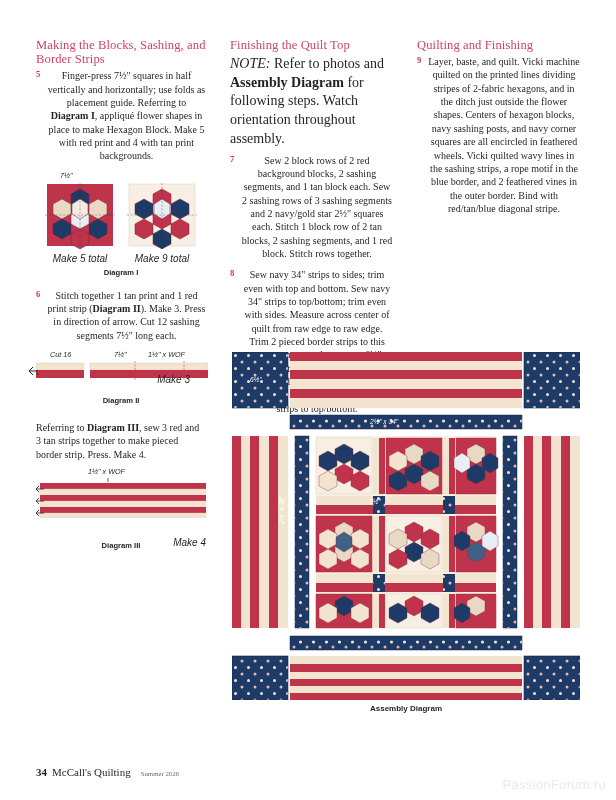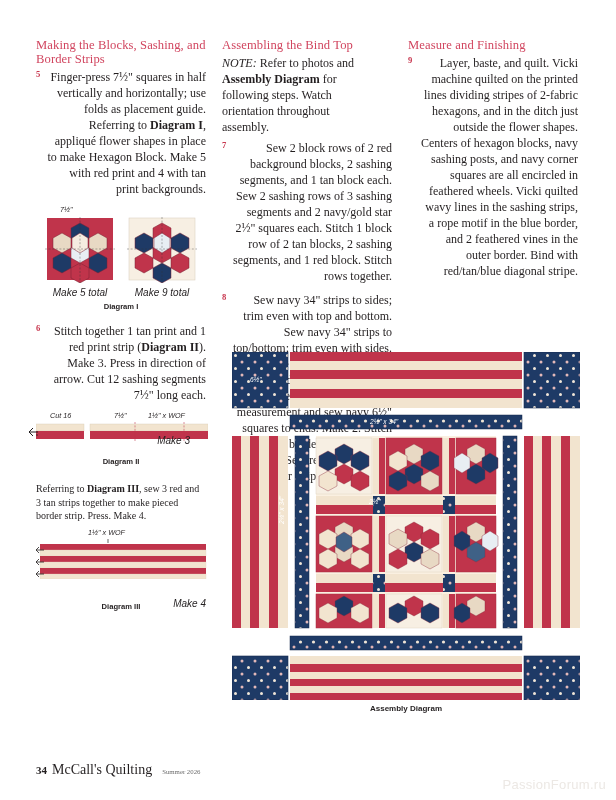--- a/index.html
+++ b/index.html
@@ -9,42 +9,42 @@
     background:#ffffff;
     font-family:"Liberation Serif", serif;
     color:#231f20;
     position:relative;
     overflow:hidden;
   }
 
   .page { position:absolute; inset:0; }
 
   
-  .cols { position:absolute; left:36px; top:38px; width:544px; display:flex; gap:16px; }
+  .cols { position:absolute; left:36px; top:38px; width:544px; display:flex; gap:24px; }
   .col { width:170px; }
   .col-2 { width:170px; }
   .col-3 { width:170px; }
 
   h2.sec {
     font-family:"Liberation Serif", serif;
     font-size:12.6px; line-height:1.12;
     color:#d1455f; font-weight:400;
     margin:0 0 3px 0; letter-spacing:.1px;
   }
 
   .step { display:flex; gap:4px; margin:0 0 8px 0; }
   .step-num {
     color:#c8374f; font-weight:700; font-size:8.6px;
     line-height:1.33; flex:0 0 auto; min-width:7px;
   }
   .step-body {
-    font-size:12px; line-height:1.335; text-align:right;
+    font-size:10px; line-height:1.335; text-align:center;
     hyphens:none;
   }
-  .note { font-size:12px; line-height:1.335; margin:0 16px 5px 0; }
+  .note { font-size:14px; line-height:1.335; margin:0 0 5px 0; }
   .note i { font-style:italic; }
   b { font-weight:700; }
 
   .para { font-size:10px; line-height:1.335; margin:0 0 6px 0; }
 
   
   .dia-wrap { margin-top:4px; }
   .dia-caption {
     text-align:center; font-family:"Liberation Sans", sans-serif;
     font-weight:700; font-size:7.6px; margin-top:4px; color:#231f20;
@@ -80,21 +80,21 @@
     font-size:6.6px; white-space:nowrap;
   }
 
   
   .footer {
     position:absolute; left:36px; bottom:22px;
     font-family:"Liberation Serif", serif;
     display:flex; align-items:baseline; gap:5px;
   }
   .fpage { font-weight:700; font-size:11px; }
-  .fmag  { font-size:14px; }
+  .fmag  { font-size:11px; }
   .fissue{ font-size:6.8px; color:#6d6d6d; margin-left:5px; }
   .wmark {
     position:absolute; right:10px; bottom:8px;
     font-family:"Liberation Sans", sans-serif;
     font-size:13px; color:#ece8e4; letter-spacing:.3px;
   }
 </style>
 </head>
 <body>
 
@@ -208,37 +208,37 @@
               <path d="M8 35 L0 35 M3 32 L0 35 L3 38"></path>
             </g>
           </svg>
           <span class="mk" style="position:absolute;right:2px;top:50px;margin-top:20px;">Make 4</span>
         </div>
         <div class="dia-caption" style="margin-top:22px;">Diagram III</div>
       </div>
     </div>
 
     <div class="col-2">
-      <h2 class="sec">Assembling the Bind Top</h2>
+      <h2 class="sec">Finishing the Quilt Top</h2>
 
       <div class="note"><i>NOTE:</i> Refer to photos and <b>Assembly Diagram</b> for following steps. Watch orientation throughout assembly.</div>
 
       <div class="step">
         <div class="step-num">7</div>
         <div class="step-body">Sew 2 block rows of 2 red background blocks, 2 sashing segments, and 1 tan block each. Sew 2 sashing rows of 3 sashing segments and 2 navy/gold star 2½" squares each. Stitch 1 block row of 2 tan blocks, 2 sashing segments, and 1 red block. Stitch rows together.</div>
       </div>
 
       <div class="step">
         <div class="step-num">8</div>
         <div class="step-body">Sew navy 34" strips to sides; trim even with top and bottom. Sew navy 34" strips to top/bottom; trim even with sides. Measure across center of quilt from raw edge to raw edge. Trim 2 pieced border strips to this measurement and sew navy 6½" squares to ends. Make 2. Stitch untrimmed border strips to sides; trim even. Sew remaining pieced border strips to top/bottom.</div>
       </div>
     </div>
 
     <div class="col-3">
-      <h2 class="sec">Measure and Finishing</h2>
+      <h2 class="sec">Quilting and Finishing</h2>
 
       <div class="step">
         <div class="step-num">9</div>
         <div class="step-body">Layer, baste, and quilt. Vicki machine quilted on the printed lines dividing stripes of 2-fabric hexagons, and in the ditch just outside the flower shapes. Centers of hexagon blocks, navy sashing posts, and navy corner squares are all encircled in feathered wheels. Vicki quilted wavy lines in the sashing strips, a rope motif in the blue border, and 2 feathered vines in the outer border. Bind with red/tan/blue diagonal stripe.</div>
       </div>
     </div>
   </div>
 
   <div class="assembly">
     <svg width="348" height="348" viewBox="0 0 348 348">

